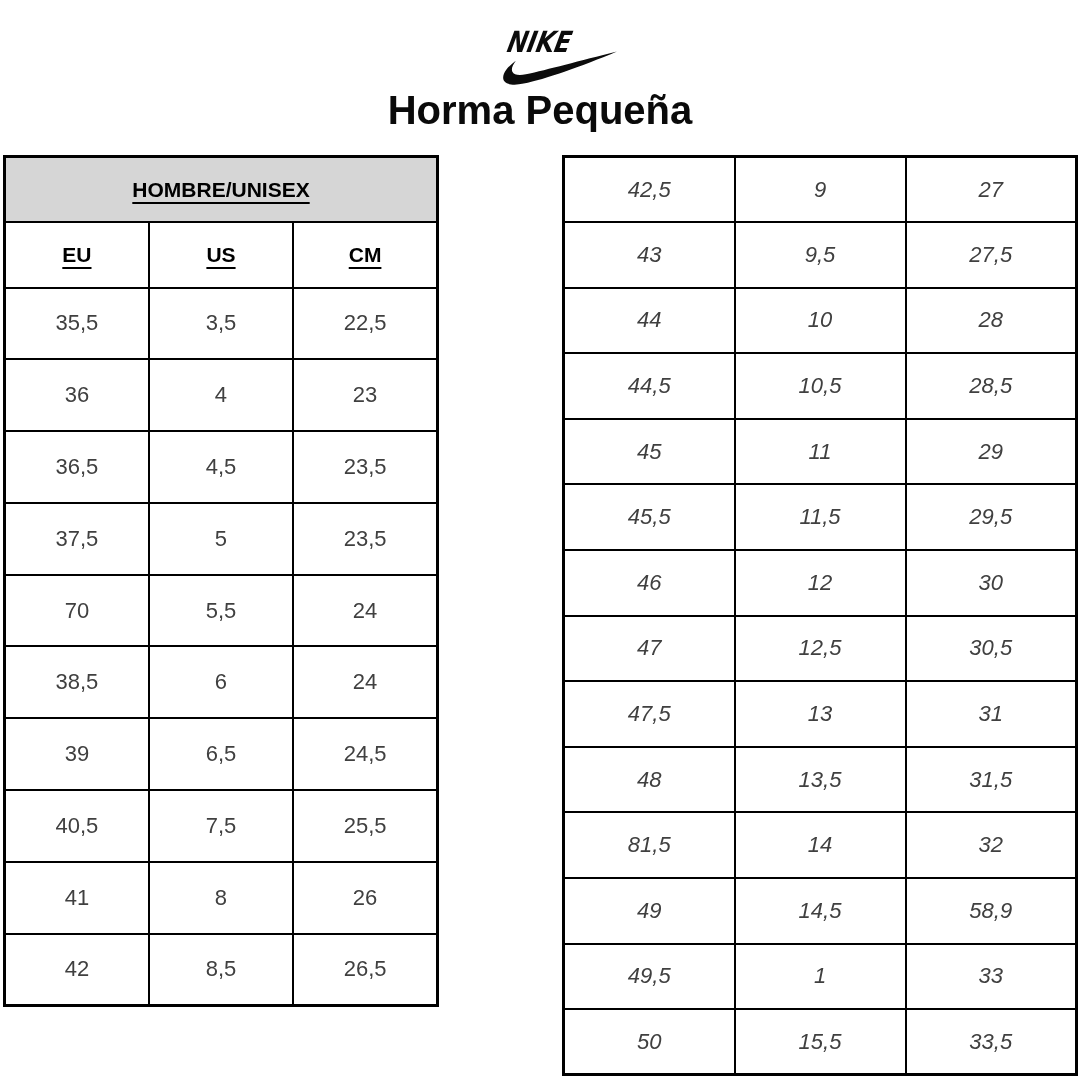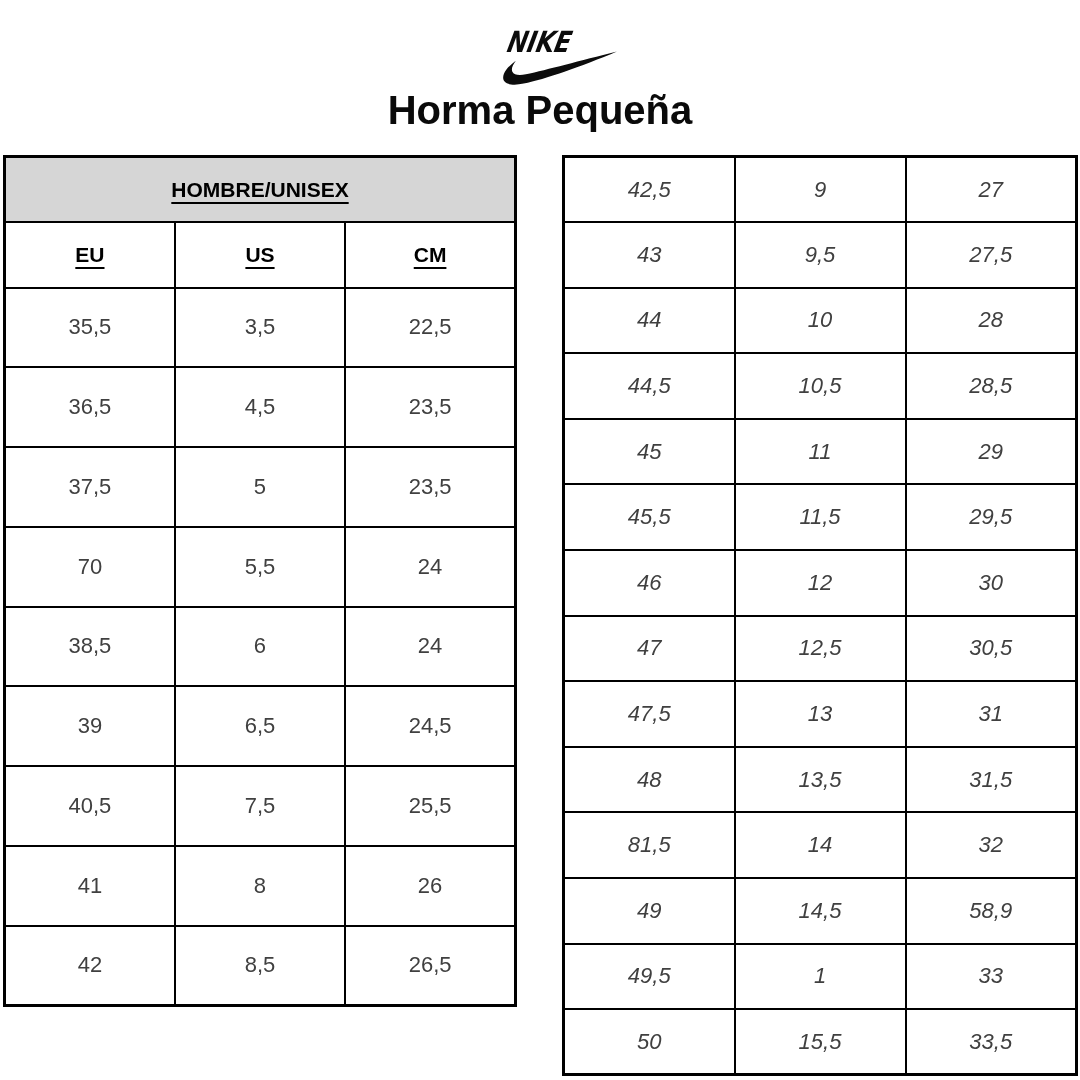--- a/index.html
+++ b/index.html
@@ -70,21 +70,21 @@
   table.size-table td {
     border: 2.4px solid #000;
     text-align: center;
     vertical-align: middle;
     padding: 0;
     overflow: hidden;
   }
   table.left-table {
     top: 155px;
     left: 3px;
-    width: 514px;
+    width: 436px;
     height: 852px;
   }
   table.right-table {
     top: 155px;
     left: 562px;
     width: 516px;
     height: 918px;
   }
   .left-table tr  { height: 65.5px; }
   .right-table tr { height: 65.6px; font-style: italic; }
@@ -153,20 +153,25 @@
         </th>
       </tr>
     </thead>
     <tbody>
         <tr>
           <td>35,5</td>
           <td>3,5</td>
           <td>22,5</td>
         </tr>
         <tr>
+          <td>36</td>
+          <td>4</td>
+          <td>23</td>
+        </tr>
+        <tr>
           <td>36,5</td>
           <td>4,5</td>
           <td>23,5</td>
         </tr>
         <tr>
           <td>37,5</td>
           <td>5</td>
           <td>23,5</td>
         </tr>
         <tr>

